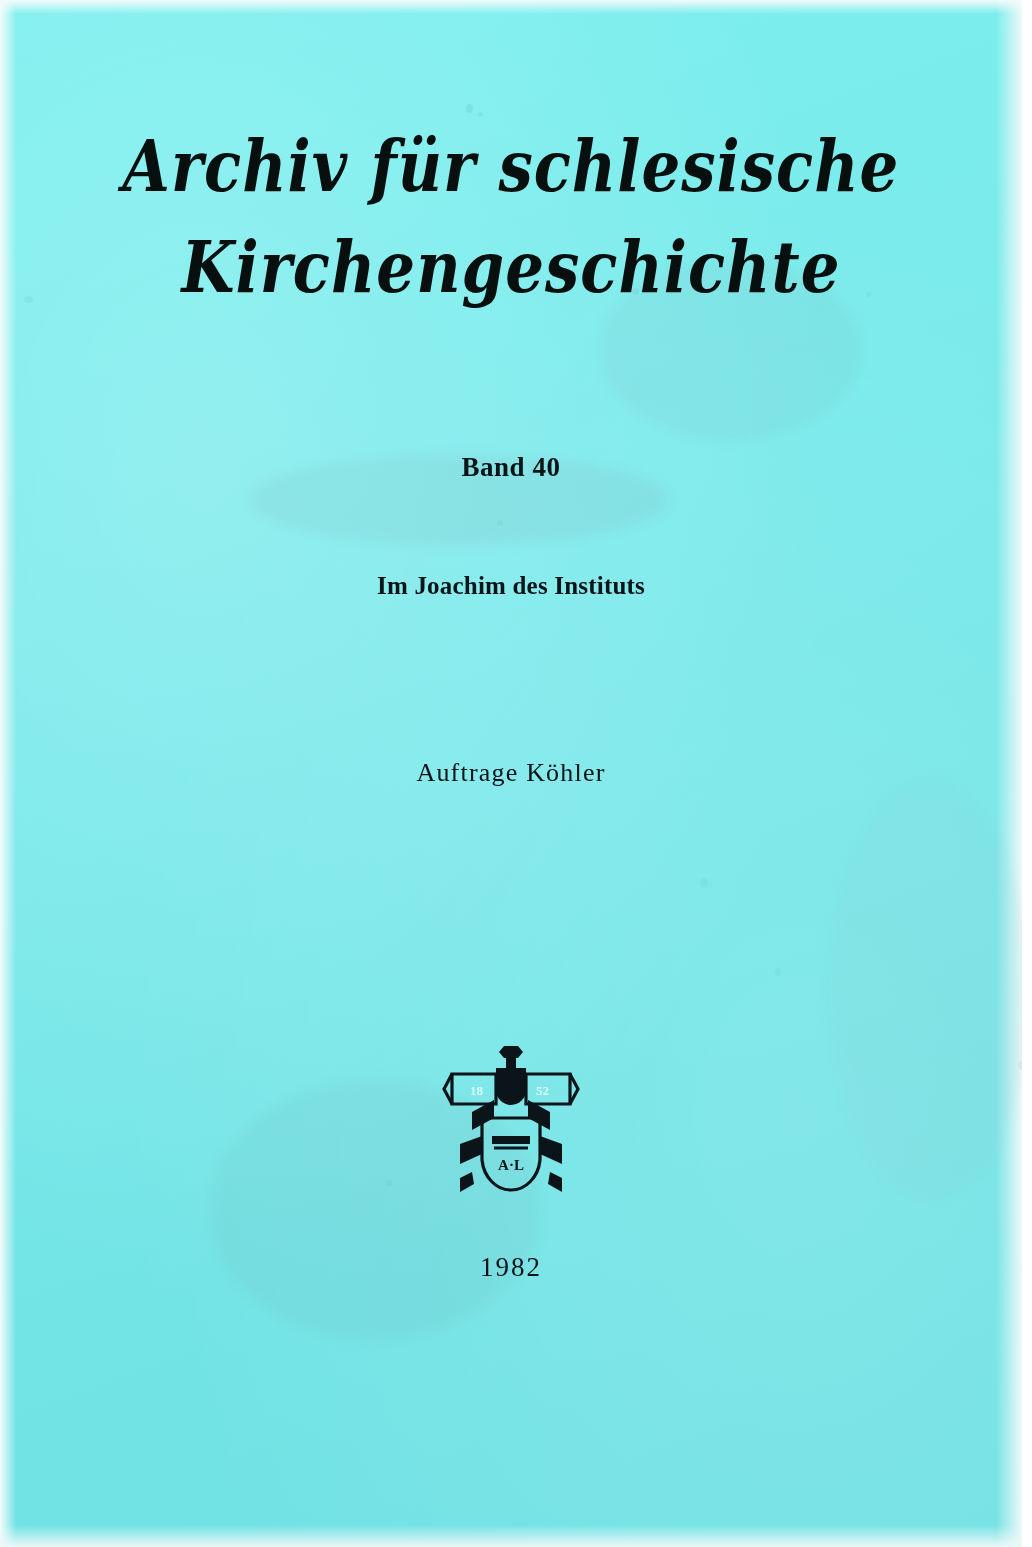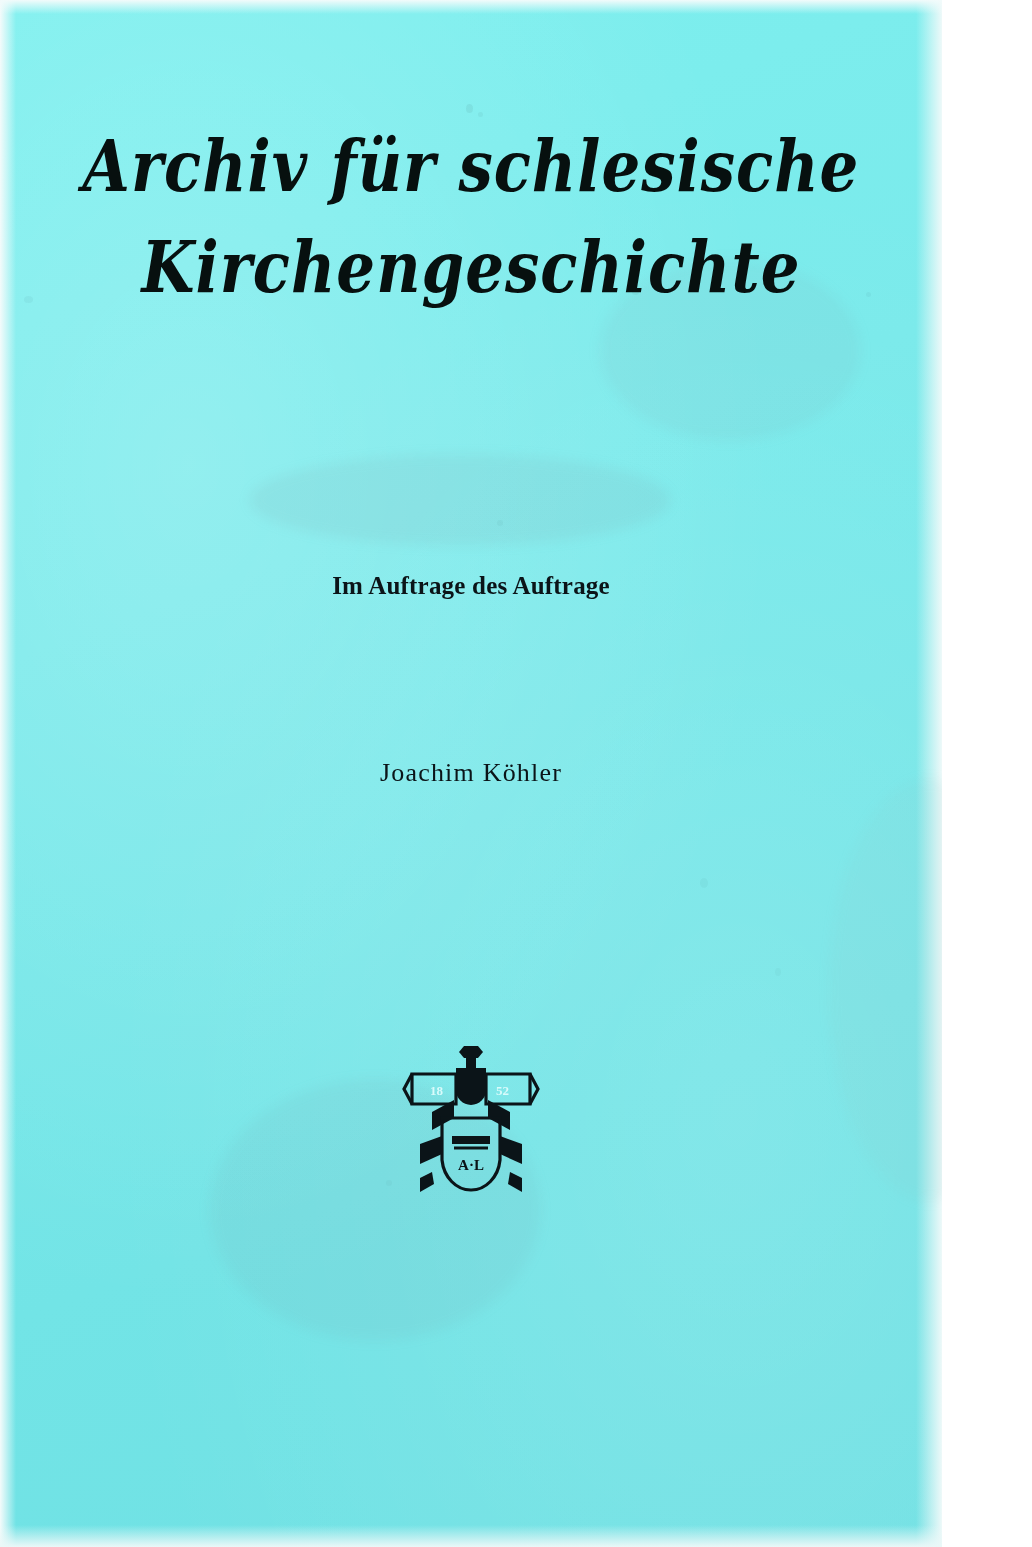--- a/index.html
+++ b/index.html
@@ -9,21 +9,21 @@
   }
   body {
     width: 1032px;
     height: 1547px;
     overflow: hidden;
     font-family: "Liberation Serif", serif;
   }
 
   #cover {
     position: relative;
-    width: 942px;
+    width: 1022px;
     height: 1547px;
     background:
       radial-gradient(ellipse at 20% 30%, rgba(255,255,255,0.18) 0%, rgba(255,255,255,0) 55%),
       radial-gradient(ellipse at 78% 72%, rgba(255,255,255,0.12) 0%, rgba(255,255,255,0) 60%),
       linear-gradient(160deg, #7ef0ef 0%, #7aeaeb 35%, #72e4e6 70%, #6fe0e3 100%);
     overflow: hidden;
   }
 
   
   .speck {
@@ -182,26 +182,27 @@
   <div class="speck" style="left:386px;top:1180px;width:6px;height:6px;opacity:.22;"></div>
   <div class="speck" style="left:1018px;top:1060px;width:10px;height:10px;opacity:.30;"></div>
 
   <div class="content">
 
     <div class="title-block">
       <div class="title-line title-line-1">Archiv für schlesische</div>
       <div class="title-line title-line-2">Kirchengeschichte</div>
     </div>
 
+    <div class="band">Band 40</div>
 
     <div class="credits">
-      <div class="l bold">Im Auftrage des Auftrage</div>
+      <div class="l bold">Im Joachim des Instituts</div>
     </div>
 
-    <div class="editor">Joachim Köhler</div>
+    <div class="editor">Auftrage Köhler</div>
 
     <div class="logo-wrap">
       <svg width="150" height="170" viewBox="0 0 150 170">
         <g fill="none" stroke="#0b1418" stroke-width="3.2" stroke-linejoin="miter">
 
           <path d="M68 6 h14 l5 6 -5 6 h-14 l-5 -6 z" fill="#0b1418" stroke="none"></path>
           <path d="M70 18 h10 v10 h-10 z" fill="#0b1418" stroke="none"></path>
 
           <path d="M16 34 h44 v30 h-44 z"></path>
           <path d="M90 34 h44 v30 h-44 z"></path>
@@ -223,16 +224,17 @@
           <path d="M104 96 l22 8 v20 l-22 -10 z" fill="#0b1418" stroke="none"></path>
           <path d="M36 132 l-12 6 v14 l14 -8 z" fill="#0b1418" stroke="none"></path>
           <path d="M114 132 l12 6 v14 l-14 -8 z" fill="#0b1418" stroke="none"></path>
         </g>
         <text x="34" y="55" font-family="'Liberation Serif', serif" font-size="13" font-weight="700" fill="#d9fbfb">18</text>
         <text x="100" y="55" font-family="'Liberation Serif', serif" font-size="13" font-weight="700" fill="#d9fbfb">52</text>
         <text x="75" y="130" text-anchor="middle" font-family="'Liberation Serif', serif" font-size="15" font-weight="700" fill="#0b1418">A·L</text>
       </svg>
     </div>
 
+    <div class="year">1982</div>
 
 
   </div>
 </div>
 
 </body></html>

